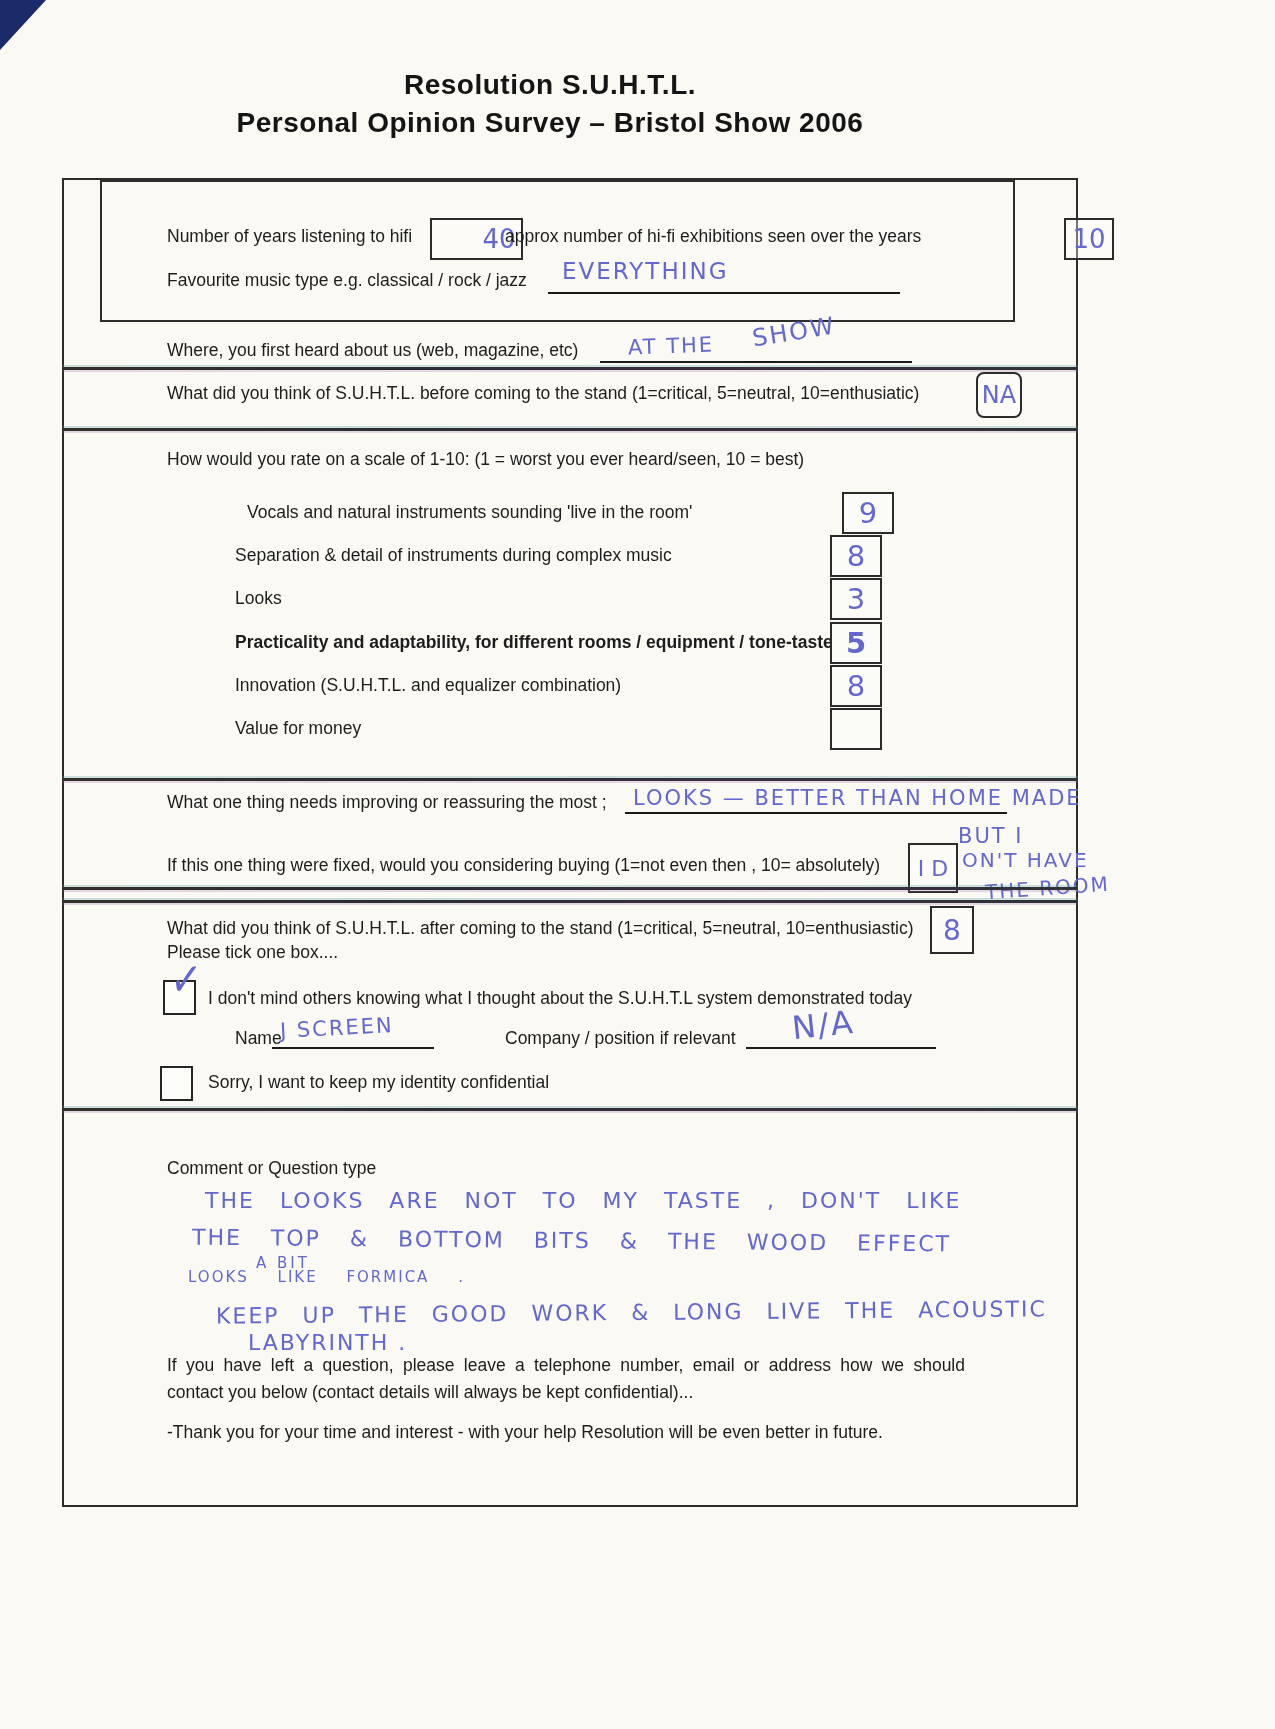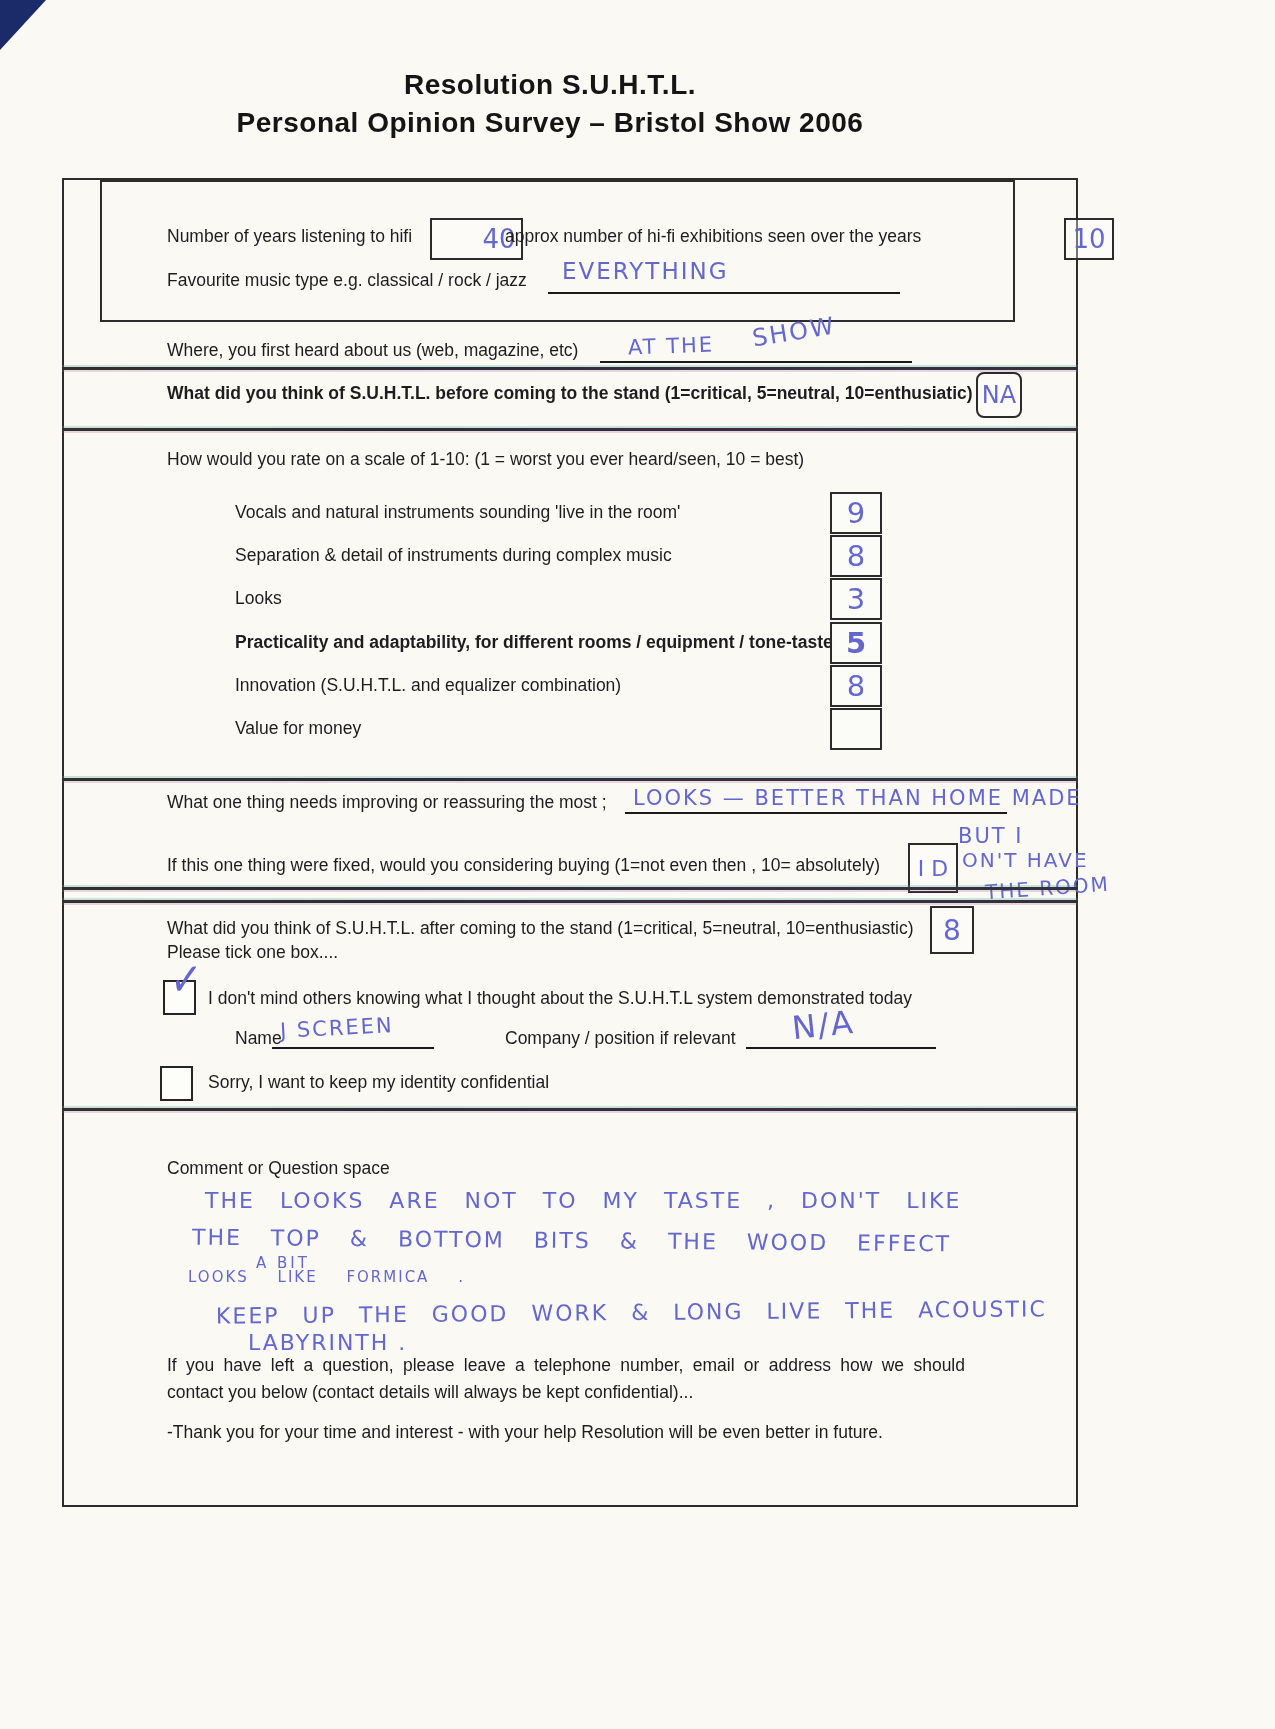--- a/index.html
+++ b/index.html
@@ -65,30 +65,30 @@
   <span class="hw" style="left:562px;top:258px;font-size:23px;">EVERYTHING</span>
   <div class="ans-line" style="left:548px;top:292px;width:352px;"></div>
 
   <span class="lbl" style="left:167px;top:340px;">Where, you first heard about us (web, magazine, etc)</span>
   <span class="hw" style="left:628px;top:334px;transform:rotate(-2deg);">AT THE</span>
   <span class="hw" style="left:752px;top:318px;font-size:24px;transform:rotate(-9deg);">SHOW</span>
   <div class="ans-line" style="left:600px;top:361px;width:312px;"></div>
 
   <div class="rule" style="top:367px;"></div>
 
-  <span class="lbl" style="left:167px;top:383px;font-weight:bold;">What did you think of S.U.H.T.L. before coming to the stand (1=critical, 5=neutral, 10=enthusiatic)</span>
+  <span class="lbl" style="left:167px;top:383px;">What did you think of S.U.H.T.L. before coming to the stand (1=critical, 5=neutral, 10=enthusiatic)</span>
   <div class="abox" style="left:976px;top:372px;width:42px;height:42px;font-size:24px;border-radius:8px;">
     <span>NA</span>
   </div>
 
   <div class="rule" style="top:428px;"></div>
 
   <span class="lbl" style="left:167px;top:449px;">How would you rate on a scale of 1-10: (1 = worst you ever heard/seen, 10 = best)</span>
 
-  <div class="rate-row" style="top:492px;">
+  <div class="rate-row" style="top:492px;margin-left:12px;">
     <span class="rlabel">Vocals and natural instruments sounding 'live in the room'</span>
     <div class="rbox">
         <span>9</span>
       </div>
   </div>
   <div class="rate-row" style="top:535px;">
     <span class="rlabel">Separation &amp; detail of instruments during complex music</span>
     <div class="rbox">
         <span>8</span>
       </div>
@@ -151,21 +151,21 @@
   <div class="ans-line" style="left:272px;top:1047px;width:162px;"></div>
   <span class="lbl" style="left:505px;top:1028px;">Company / position if relevant</span>
   <span class="hw" style="left:792px;top:1006px;font-size:32px;transform:rotate(-6deg);">N/A</span>
   <div class="ans-line" style="left:746px;top:1047px;width:190px;"></div>
 
   <div class="chk" style="left:160px;top:1066px;"></div>
   <span class="lbl" style="left:208px;top:1072px;">Sorry, I want to keep my identity confidential</span>
 
   <div class="rule" style="top:1108px;"></div>
 
-  <span class="lbl" style="left:167px;top:1158px;">Comment or Question space</span>
+  <span class="lbl" style="left:167px;top:1158px;">Comment or Question type</span>
 
   <span class="hw" style="left:205px;top:1188px;font-size:22px;word-spacing:16px;">THE LOOKS ARE NOT TO MY TASTE , DON'T LIKE</span>
   <span class="hw" style="left:192px;top:1228px;font-size:22px;word-spacing:20px;transform:rotate(.5deg);">THE TOP &amp; BOTTOM BITS &amp; THE WOOD EFFECT</span>
   <span class="hw" style="left:256px;top:1254px;font-size:15px;letter-spacing:3px;">A BIT</span>
   <span class="hw" style="left:188px;top:1268px;font-size:15px;word-spacing:22px;">LOOKS  LIKE  FORMICA .</span>
   <span class="hw" style="left:216px;top:1300px;font-size:22px;word-spacing:14px;transform:rotate(-.5deg);">KEEP UP THE GOOD WORK &amp; LONG LIVE THE ACOUSTIC</span>
   <span class="hw" style="left:248px;top:1330px;font-size:22px;">LABYRINTH .</span>
 
   <div class="para" style="left:167px;top:1352px;">
     <div class="jline">If you have left a question, please leave a telephone number, email or address how we should</div>

